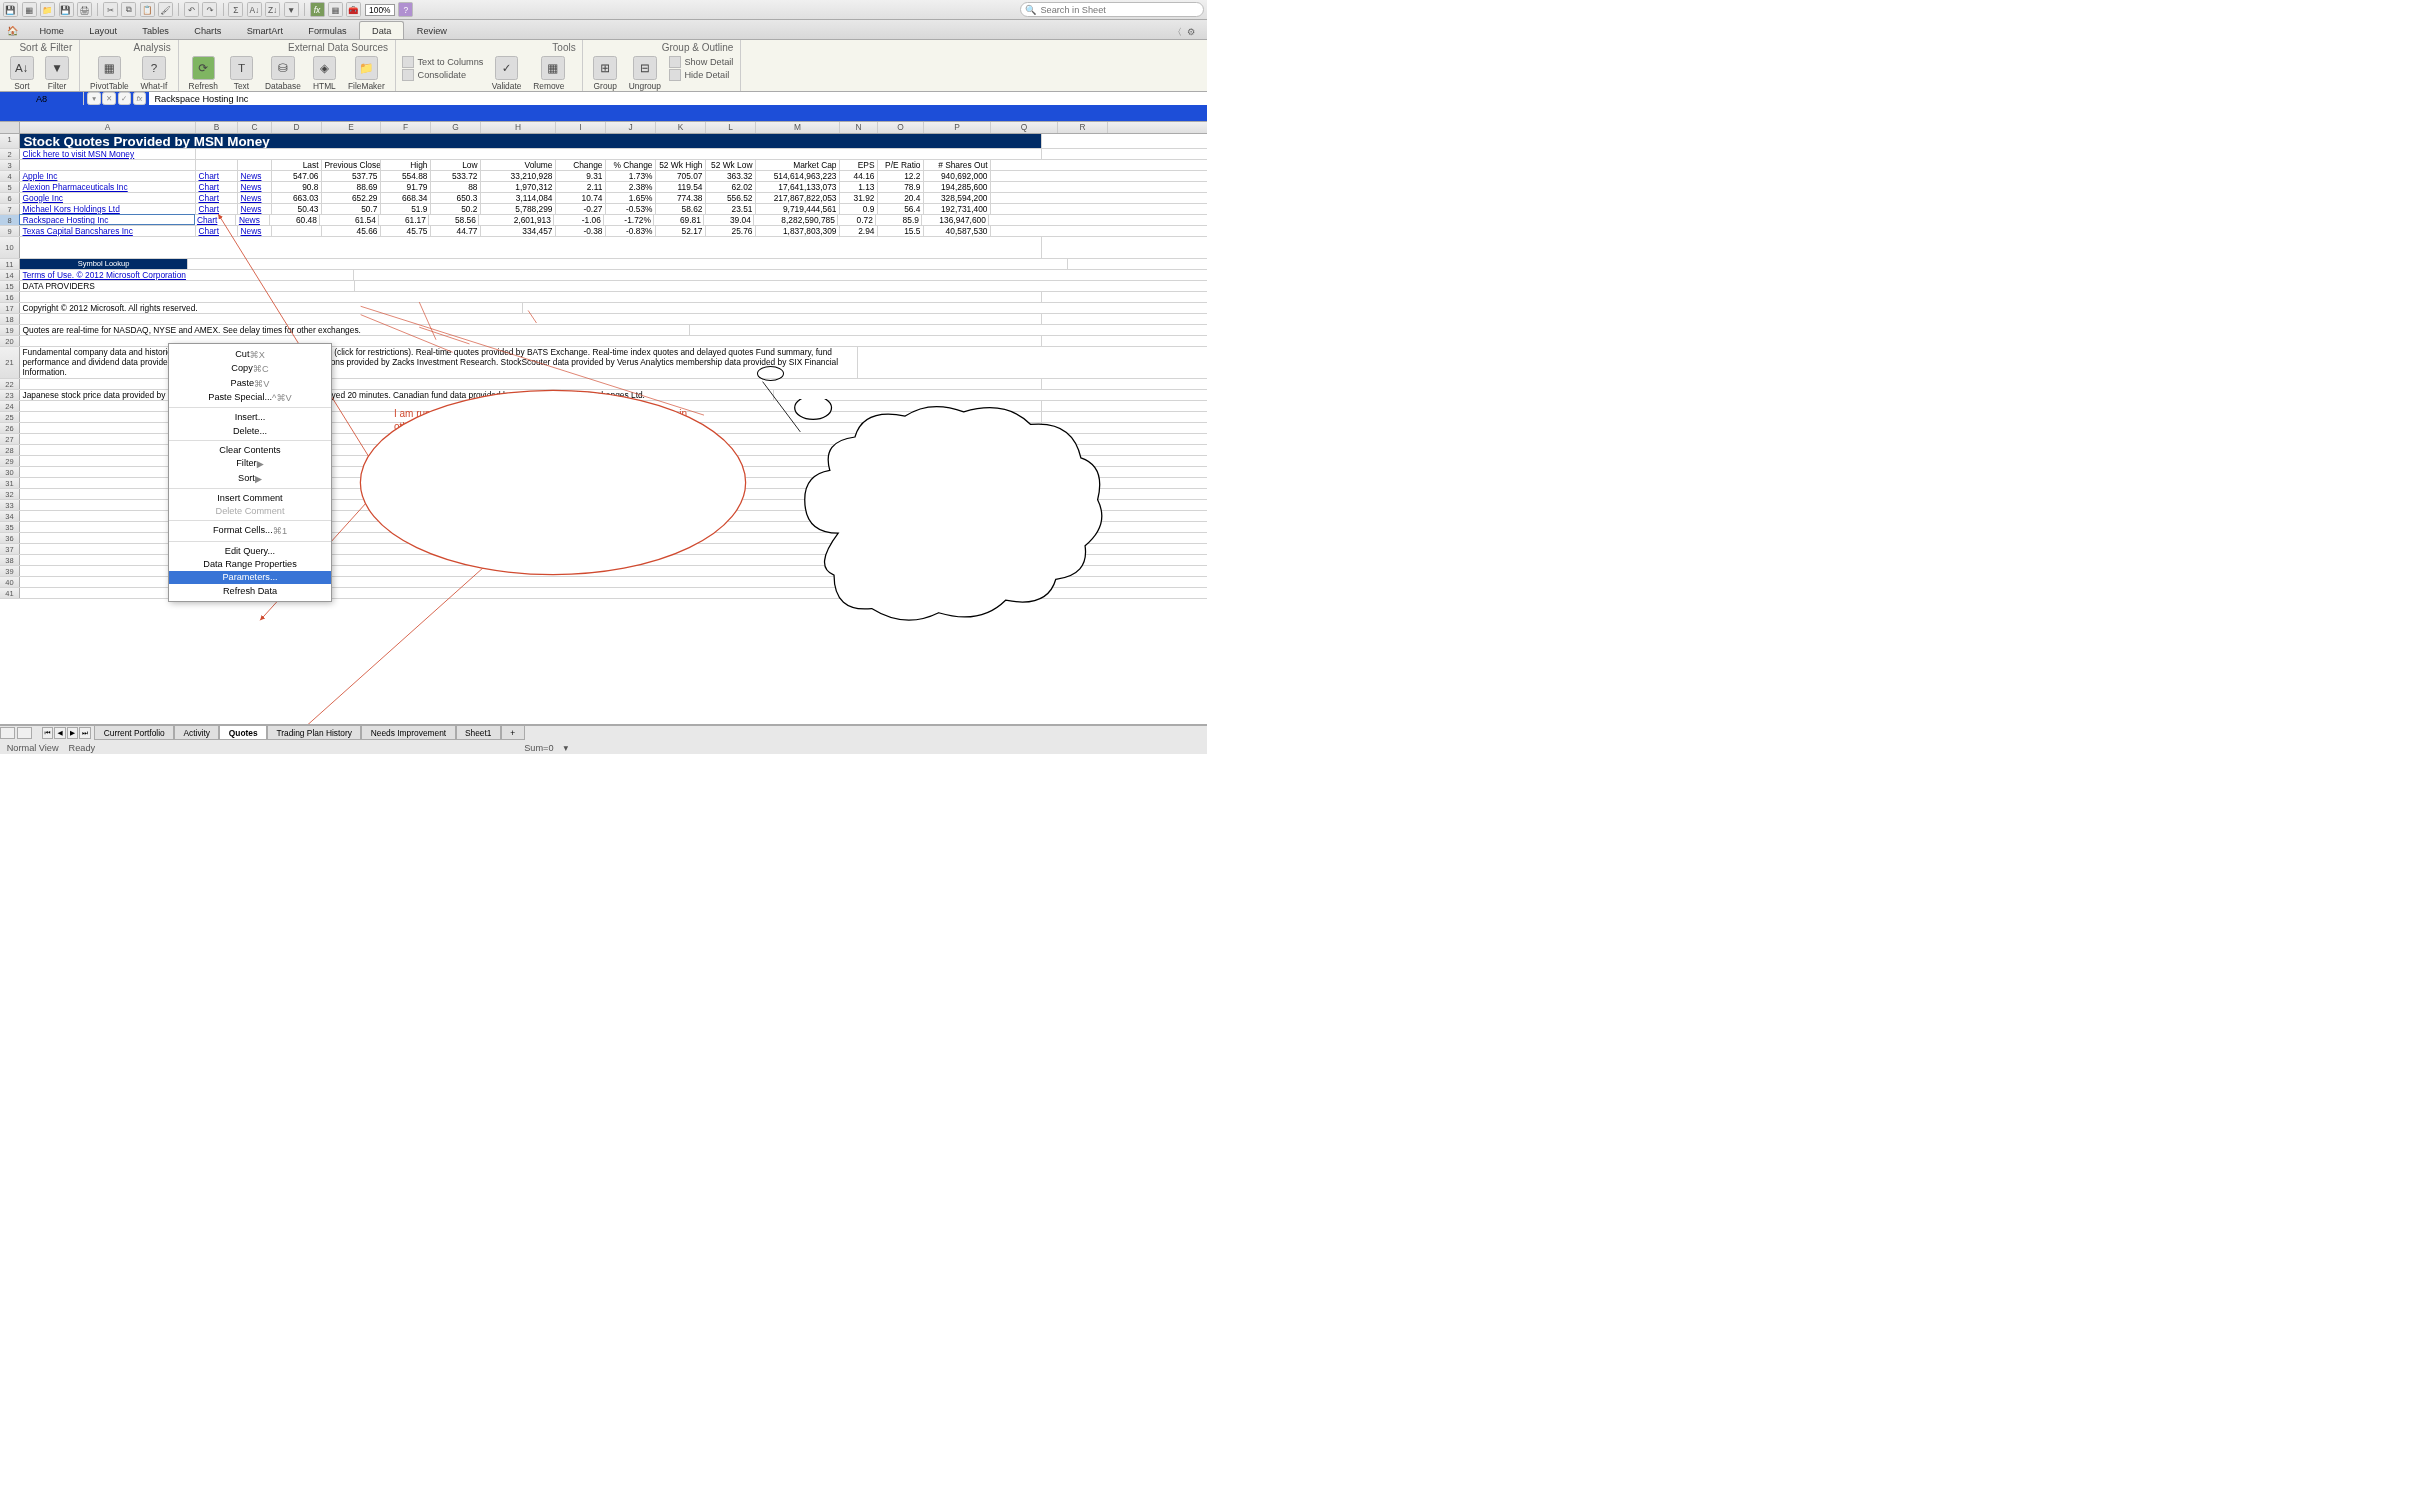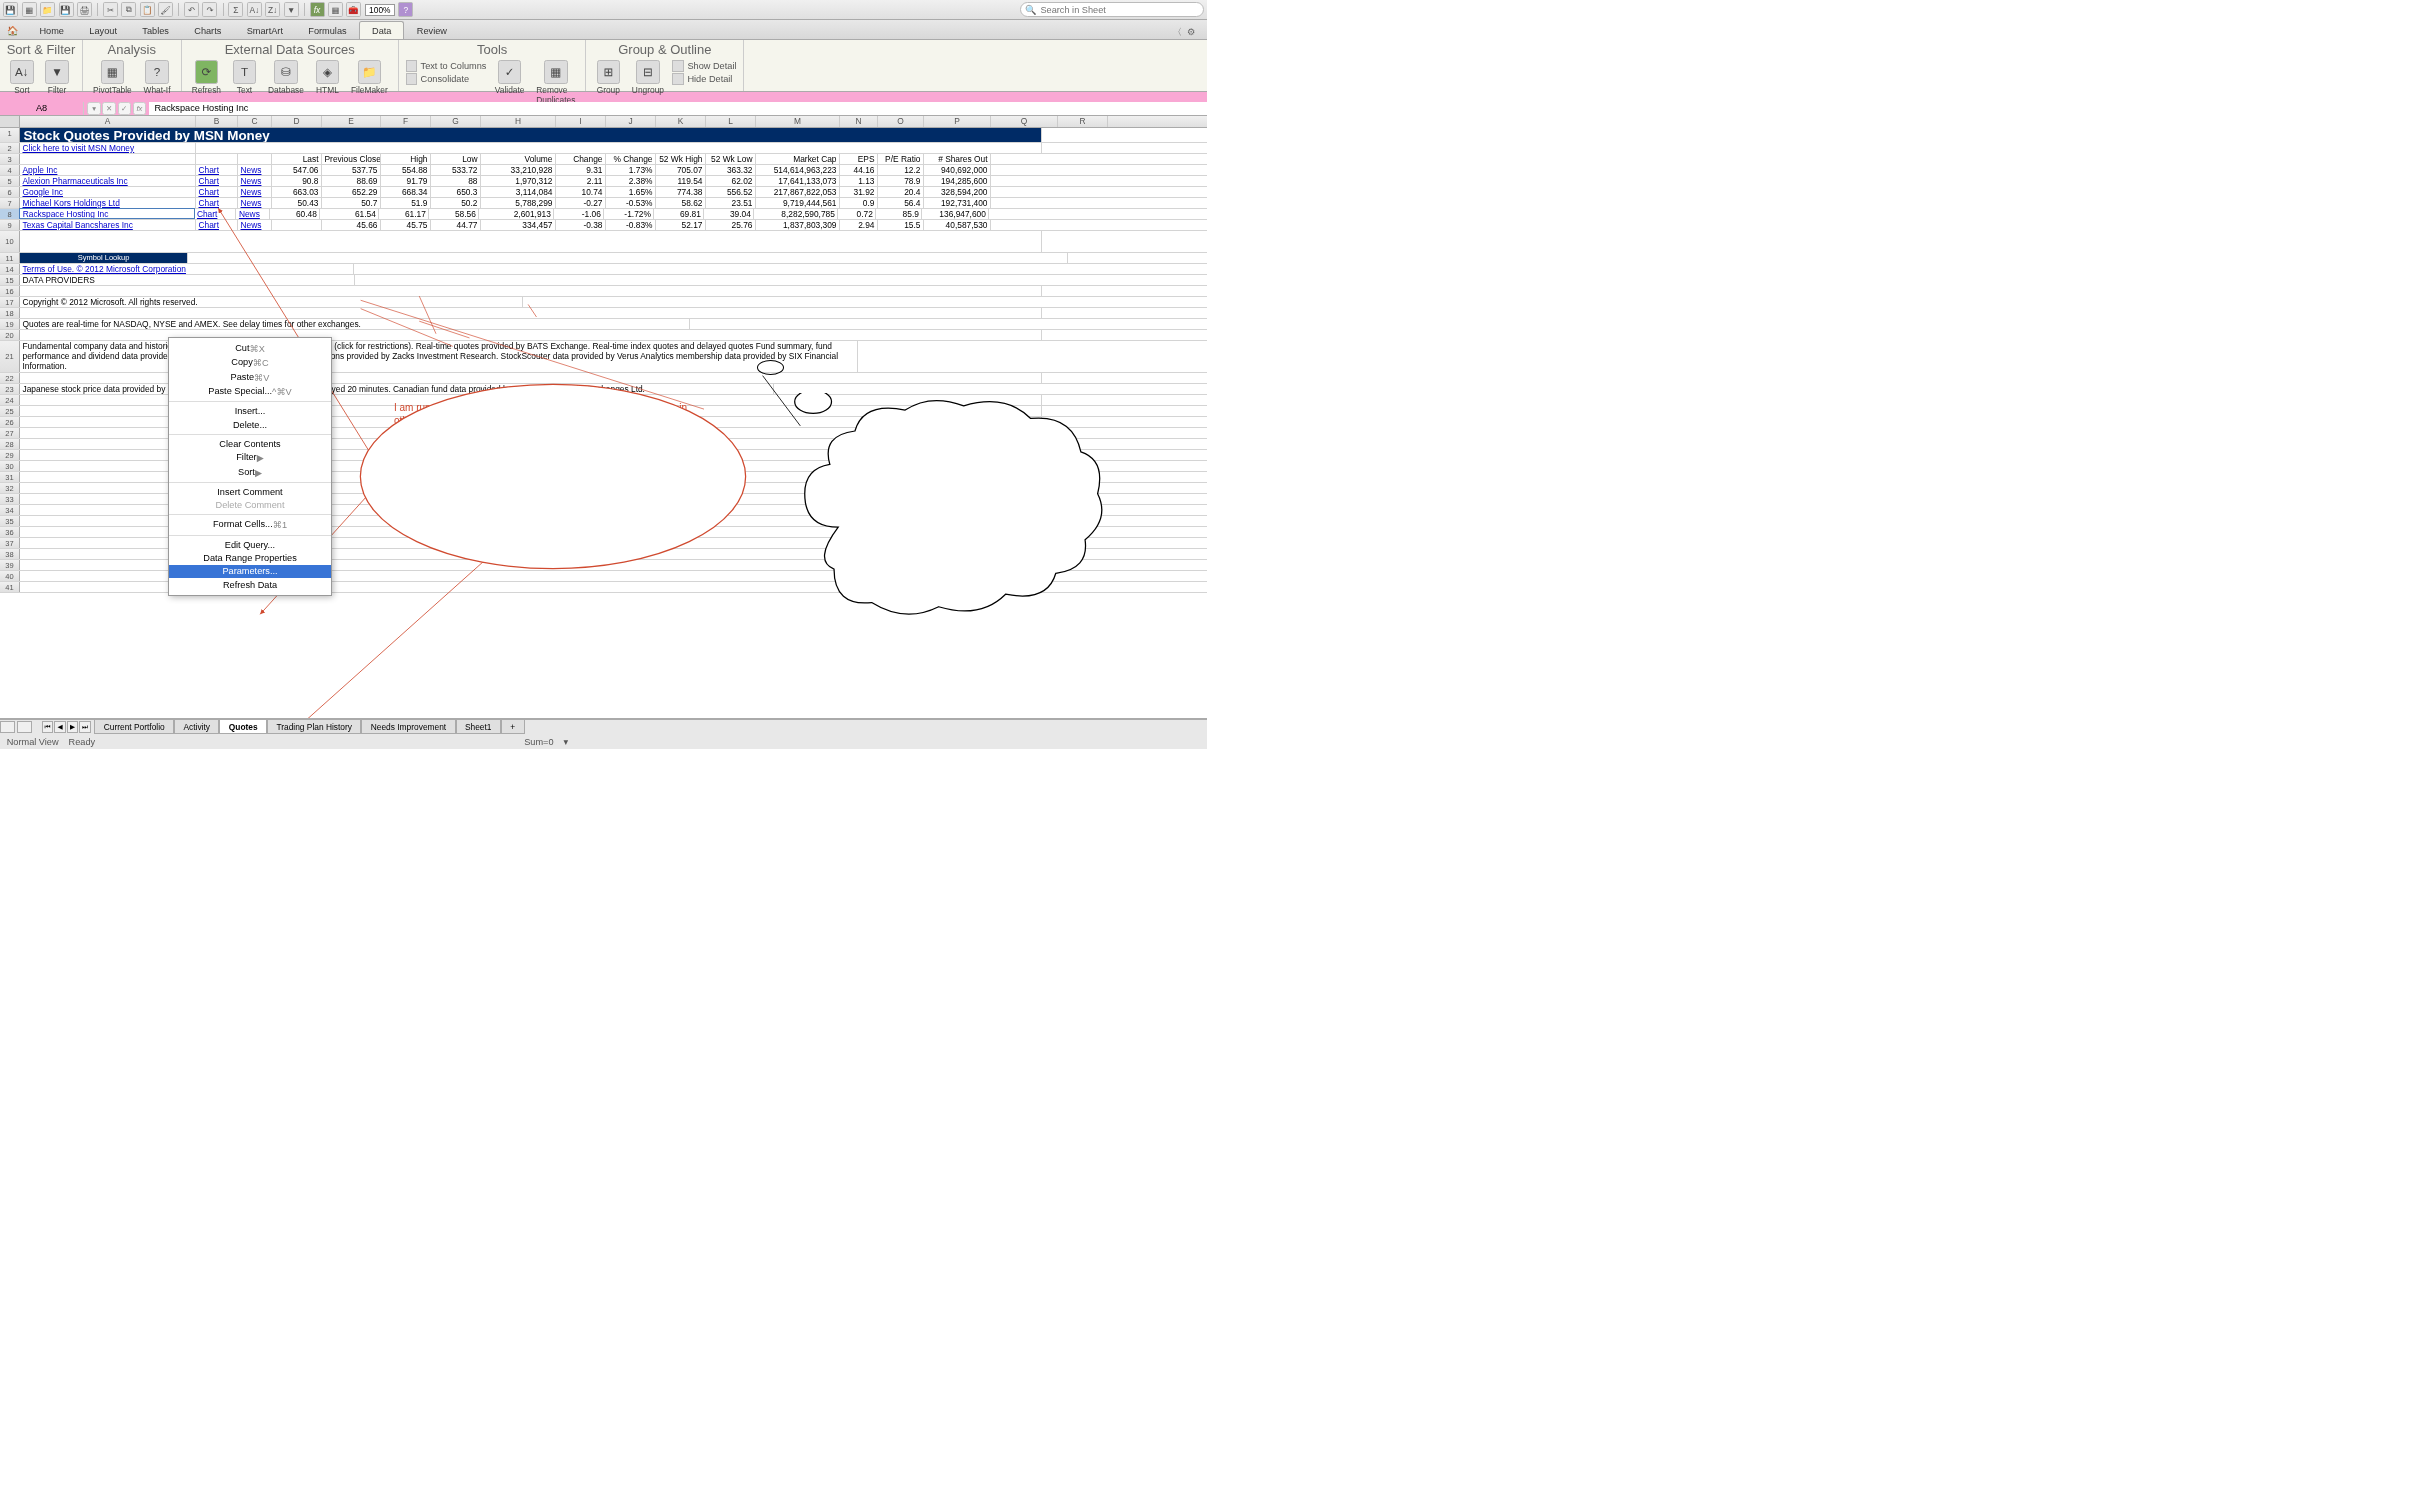--- a/index.html
+++ b/index.html
@@ -8,29 +8,29 @@
 .tbtn{width:15px;height:15px;background:#e8e8e8;border:0.8px solid #bbb;border-radius:1.7px;display:inline-flex;align-items:center;justify-content:center;font-size:8.4px;color:#555}
 .divider{width:0.8px;height:13.4px;background:#bbb;margin:0 1.7px}
 .search-box{margin-left:auto;display:flex;align-items:center;border:0.8px solid #bbb;border-radius:8.4px;padding:0.8px 5px;background:#fff;width:184px}
 .search-box input{border:none;outline:none;font-size:9.2px;flex:1}
 .ribbon-tabs{height:20px;background:linear-gradient(#e8e8e8,#d8d8d8);display:flex;align-items:flex-end;padding-left:3.4px;border-bottom:0.8px solid #aaa}
 .home-icon{width:20px;height:17px;display:flex;align-items:center;justify-content:center;margin-right:3.4px}
 .rtab{padding:3.4px 11.7px;border:0.8px solid transparent;border-bottom:none;cursor:pointer;color:#333}
 .rtab.active{background:#f5f5ed;border-color:#aaa;border-radius:2.5px 2.5px 0 0}
 .ribbon{height:52px;background:#f5f5ed;border-bottom:0.8px solid #aaa;display:flex}
 .rgroup{border-right:0.8px solid #ccc;padding:1.7px 6.7px 0;display:flex;flex-direction:column}
-.rgroup-title{font-size:13px;color:#666;text-align:center;order:-1;padding-bottom:1.7px}
+.rgroup-title{font-size:10px;color:#666;text-align:right;order:-1;padding-bottom:1.7px}
 .rgroup-body{display:flex;gap:5px;align-items:flex-start;flex:1}
 .rbtn{display:flex;flex-direction:column;align-items:center;gap:1.7px;padding:1.7px 3.4px;cursor:pointer;color:#444}
 .rbtn .ico{width:23.5px;height:23.5px;background:#ddd;border:0.8px solid #bbb;border-radius:2.5px;display:flex;align-items:center;justify-content:center;font-size:11.7px}
 .rbtn span{font-size:8.4px}
 .small-stack{display:flex;flex-direction:column;gap:1.7px;padding-top:1.7px}
 .small-opt{display:flex;align-items:center;gap:3.4px;font-size:8.4px;color:#555}
 .small-opt .sico{width:11.7px;height:11.7px;background:#ddd;border:0.8px solid #bbb}
-.formula-bar{height:24px;border-bottom:0.8px solid #aaa;display:flex;align-items:flex-end;background:#f9a8d4}
+.formula-bar{height:30px;border-bottom:0.8px solid #aaa;display:flex;align-items:flex-start;background:#1d4ed8}
 .name-box{width:84px;border-right:0.8px solid #ccc;padding:1.7px 6.7px;text-align:center}
 .fx-btns{display:flex;gap:1.7px;padding:0 3.4px}
 .fx-btn{width:13.4px;height:13.4px;border:0.8px solid #ccc;border-radius:2.5px;background:#f5f5f5;display:flex;align-items:center;justify-content:center;font-size:7.5px;color:#888}
 .fx-input{flex:1;padding:1.7px 5px;border:none;outline:none}
 .sheet-area{position:relative;height:603px;overflow:hidden;border-bottom:0.8px solid #aaa}
 .col-headers{display:flex;height:11.7px;background:linear-gradient(#f0f0f0,#e0e0e0);border-bottom:0.8px solid #aaa}
 .corner{width:20px;border-right:0.8px solid #aaa;background:#ddd}
 .colh{border-right:0.8px solid #ccc;text-align:center;font-size:8.4px;color:#555;line-height:11.7px}
 .rows{position:relative}
 .row{display:flex;height:11px;border-bottom:0.8px solid #d4d4d4}

